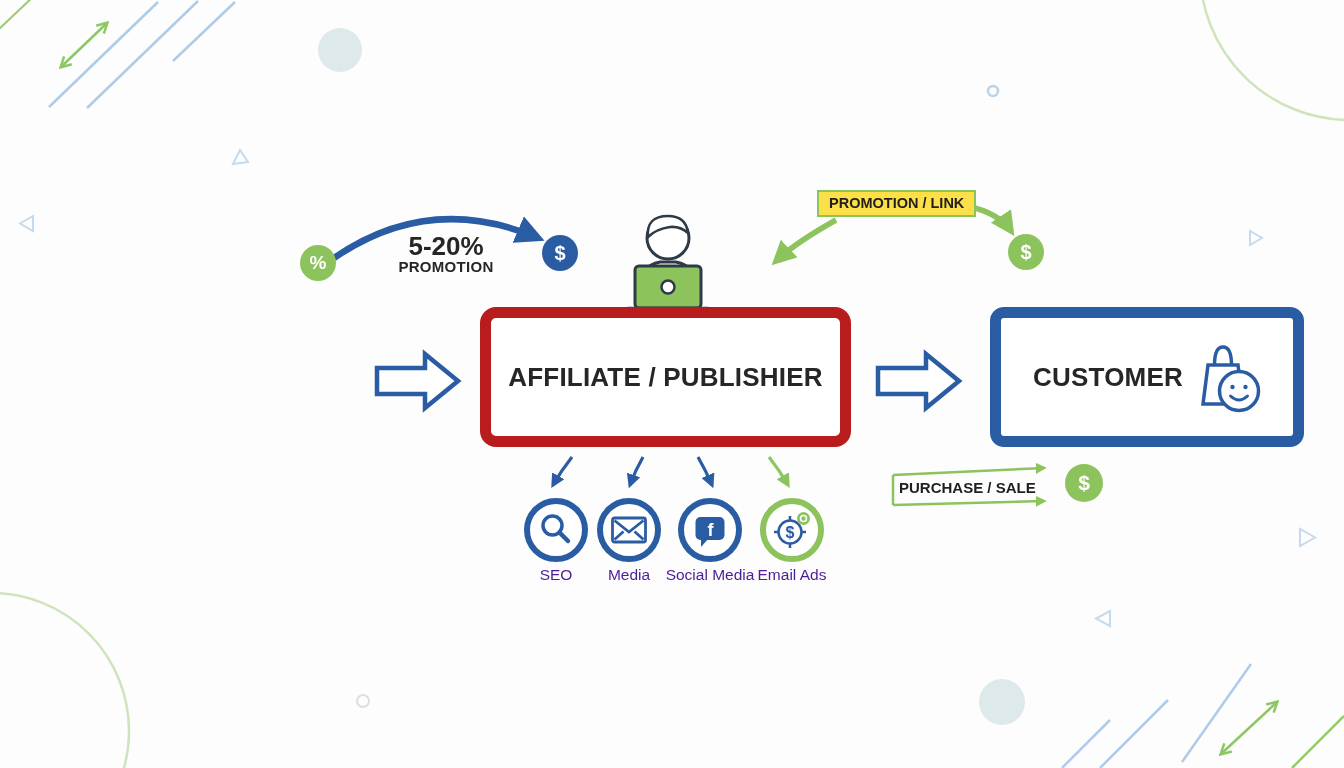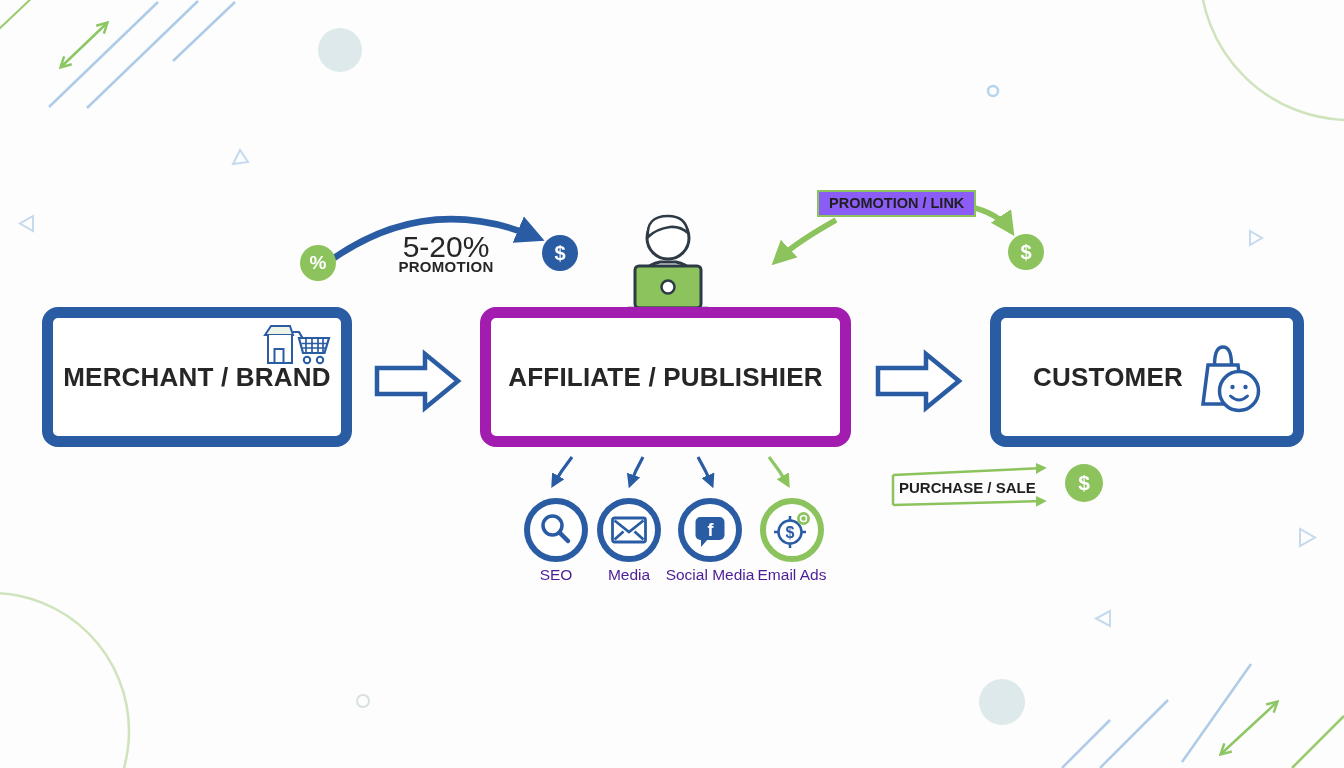--- a/index.html
+++ b/index.html
@@ -12,42 +12,42 @@
   svg.layer{position:absolute;left:0;top:0;width:1344px;height:768px;}
   .abs{position:absolute;box-sizing:border-box;}
 
   
   .node-box{
     position:absolute;box-sizing:border-box;height:140px;top:307px;
     background:#fff;border-radius:16px;
     display:flex;align-items:center;justify-content:center;
   }
   .node-blue{border:11px solid #2a5ca4;}
-  .node-green{border:11px solid #a21caf;}
+  .node-green{border:11px solid #b91c1c;}
   .node-label{
     font-weight:bold;font-size:26px;letter-spacing:.2px;color:#262626;
     white-space:nowrap;
   }
 
   
   .badge{
     position:absolute;border-radius:50%;color:#fff;font-weight:bold;
     display:flex;align-items:center;justify-content:center;
   }
   .badge-green{background:#8cc35c;}
   .badge-blue{background:#2a5ca4;}
 
   
   .commission-text{position:absolute;left:380px;top:235px;width:132px;text-align:center;}
-  .commission-rate{font-size:30px;font-weight:normal;line-height:23px;}
+  .commission-rate{font-size:26px;font-weight:bold;line-height:23px;}
   .commission-caption{font-size:15px;font-weight:bold;letter-spacing:.3px;line-height:17px;}
 
   
   .promo-box{
-    position:absolute;left:817px;top:190px;background:#8b5cf6;
+    position:absolute;left:817px;top:190px;background:#fde047;
     border:2px solid #8cc35c;padding:3px 10px 4px 10px;
     font-size:14.5px;font-weight:bold;white-space:nowrap;color:#1f1f1f;
   }
   .purchase-label{
     position:absolute;left:899px;top:479px;width:140px;text-align:left;
     font-size:15px;font-weight:bold;white-space:nowrap;color:#1f1f1f;
   }
 
   
   .chan-circle{
@@ -133,40 +133,26 @@
 
   <svg class="abs" style="left:620px;top:202px;" width="96" height="112" viewBox="0 0 96 112">
     <path d="M18 86 Q20 64 40 60 L56 60 Q76 64 78 86 Z" fill="#fff" stroke="#2e3b46" stroke-width="3"></path>
     <circle cx="48" cy="36" r="21" fill="#fff" stroke="#2e3b46" stroke-width="3"></circle>
     <path d="M28 35 Q26 14 48 14 Q66 14 68 31 Q60 24 50 25 Q36 27 28 35 Z" fill="#fff" stroke="#2e3b46" stroke-width="2.5"></path>
     <rect x="15" y="64" width="66" height="42" rx="4" fill="#8cc35c" stroke="#2e3b46" stroke-width="3"></rect>
     <circle cx="48" cy="85" r="6.5" fill="#fff" stroke="#2e3b46" stroke-width="2.5"></circle>
     <rect x="5" y="106" width="86" height="7" rx="3.5" fill="#8cc35c" stroke="#2e3b46" stroke-width="2.5"></rect>
   </svg>
 
-  <div class="node-box node-blue" style="left:42px;width:310px;">
-    <span class="node-label">MERCHANT / BRAND</span>
-    <svg class="abs" style="right:9px;top:4px;" width="70" height="46" viewBox="0 0 70 46">
-      <path d="M3 13 L9 4 L28 4 L31 13 Z" fill="#eef4e6" stroke="#2a5ca4" stroke-width="2"></path>
-      <path d="M6 13 L6 41 L30 41 L30 13" fill="#fff" stroke="#2a5ca4" stroke-width="2"></path>
-      <rect x="12.5" y="27" width="9" height="14" fill="none" stroke="#2a5ca4" stroke-width="2"></rect>
-      <path d="M31 10 L37 10 L41 17" fill="none" stroke="#2a5ca4" stroke-width="2.2"></path>
-      <path d="M37 16 L67 16 L62.5 31 L41 31 Z" fill="#fff" stroke="#2a5ca4" stroke-width="2.2"></path>
-      <path d="M44 17 L44 30 M50 17 L50 30 M56 17 L56 30 M61 17 L61 30" stroke="#2a5ca4" stroke-width="1.7"></path>
-      <path d="M39.5 21.5 L65 21.5 M40.5 26 L63.5 26" stroke="#2a5ca4" stroke-width="1.7"></path>
-      <circle cx="45" cy="38" r="3.2" fill="#fff" stroke="#2a5ca4" stroke-width="2"></circle>
-      <circle cx="58" cy="38" r="3.2" fill="#fff" stroke="#2a5ca4" stroke-width="2"></circle>
-    </svg>
-  </div>
 
   <div class="node-box node-green" style="left:480px;width:371px;">
     <span class="node-label">AFFILIATE / PUBLISHIER</span>
   </div>
 
-  <div class="node-box node-blue" style="left:990px;width:314px;gap:14px;">
+  <div class="node-box node-blue" style="left:990px;width:314px;gap:14px;border-radius:14px;">
     <span class="node-label">CUSTOMER</span>
     <svg width="64" height="80" viewBox="0 0 64 80" style="margin-top:6px;">
       <path d="M11 25 L41 25 L46 64 L6 64 Z" fill="#fff" stroke="#2a5ca4" stroke-width="3.5"></path>
       <path d="M17.5 25 Q17.5 7 26 7 Q34.5 7 34.5 25" fill="none" stroke="#2a5ca4" stroke-width="3.5"></path>
       <circle cx="42" cy="51" r="19.5" fill="#fff" stroke="#2a5ca4" stroke-width="3.5"></circle>
       <circle cx="35.5" cy="47" r="2.2" fill="#2a5ca4"></circle>
       <circle cx="48.5" cy="47" r="2.2" fill="#2a5ca4"></circle>
       <path d="M33.5 56 Q42 64 50.5 56" fill="none" stroke="#2a5ca4" stroke-width="3" stroke-linecap="round"></path>
     </svg>
   </div>

